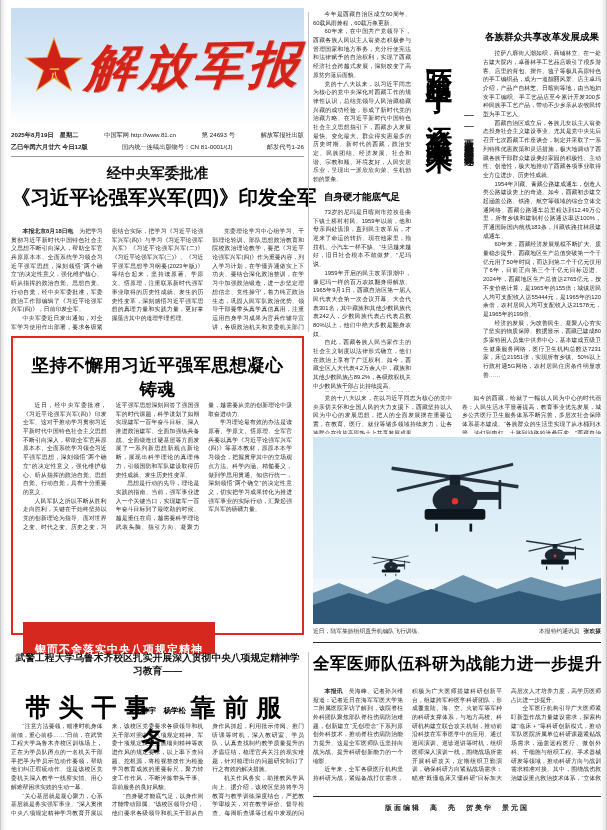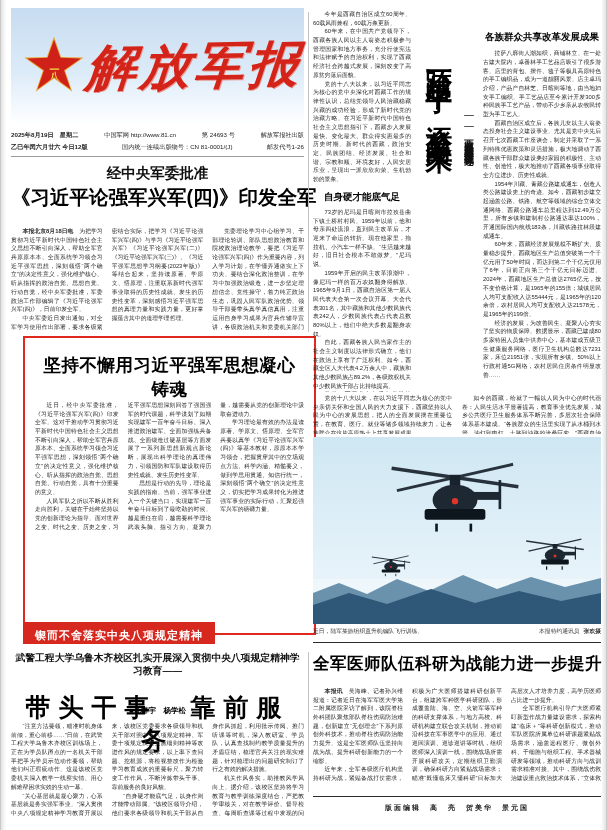--- a/index.html
+++ b/index.html
@@ -36,28 +36,28 @@
   .kicker1 { left:10px; top:164px; width:293px; text-align:center; font-size:14.5px; font-weight:bold;
       font-family:Liberation Serif, serif; color:#111; }
   .headline1 { left:10px; top:184px; width:293px; text-align:left; font-size:19.5px; font-weight:900;
       color:#000000; letter-spacing:0; white-space:nowrap; }
   .newsbody { font-size:5.8px; line-height:1.5; color:#262626; text-align:justify; overflow:hidden; }
   .newsbody p { text-indent:2em; }
   .body1 { left:10px; top:227px; width:293px; height:105px; column-count:3; column-gap:9px; }
 
   
   .redbox { left:10px; top:336px; width:293px; height:299px; border:2.5px solid #e0291e;
-      padding:10px 10px 6px; background:#fff;margin-left:12px; }
+      padding:10px 10px 6px; background:#fff; }
   .c-head { text-align:center; font-size:17.5px; font-weight:900; color:#000; margin-top:5px; letter-spacing:0.5px; }
   .c-byline { text-align:center; font-size:8px; font-weight:bold; color:#222; margin:8px 0 7px; }
   .c-body { height:212px; column-count:3; column-gap:9px; }
 
   
   .banner { left:22px; top:622px; height:22px; background:#d6281e; color:#fff; font-size:11px;
-      font-weight:bold; line-height:22px; padding:2px 12px; letter-spacing:1px; }
+      font-weight:bold; line-height:22px; padding:16px 12px; letter-spacing:1px; }
   .kicker2 { left:10px; top:652px; width:293px; text-align:center; font-size:9.8px; font-weight:bold; color:#111; }
   .headline2 { left:10px; top:668px; width:293px; text-align:center; font-size:25px; font-weight:900;
       font-family:"Liberation Serif","DejaVu Serif",serif; letter-spacing:8px; color:#000;margin-top:23px; }
   .byline2 { left:10px; top:706px; width:293px; text-align:center; font-size:7.5px; font-weight:bold; }
   .body2 { left:10px; top:722px; width:293px; height:104px; column-count:3; column-gap:9px; }
 
   
   .vrule { width:1px; background:#c4c4c4; }
 
   

